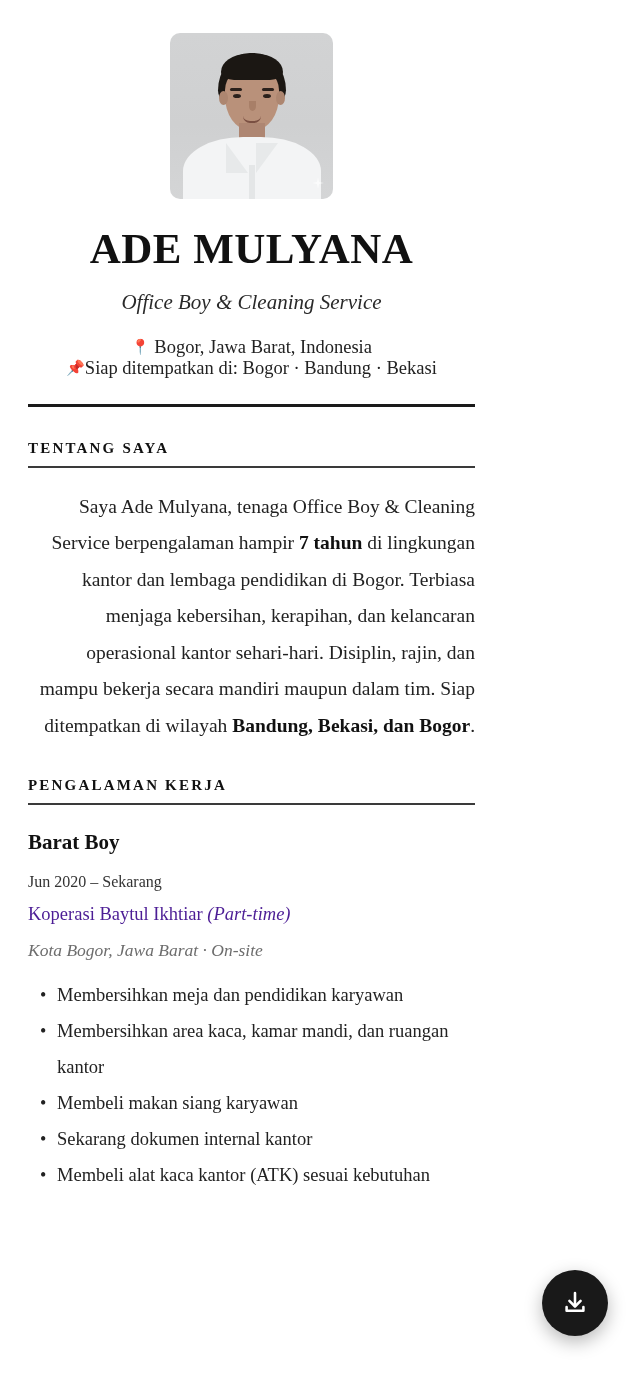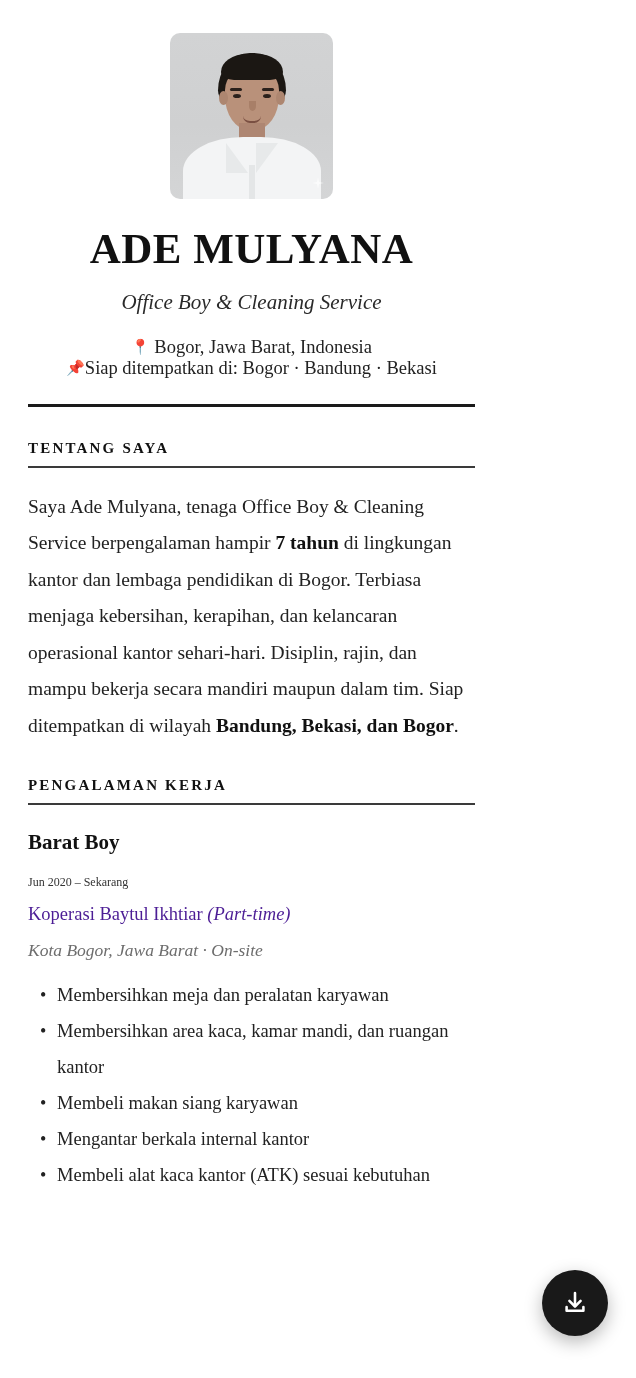--- a/index.html
+++ b/index.html
@@ -234,34 +234,34 @@
     margin-top: 9px;
     height: 1.6px;
     background: #3a3a3a;
   }
 
   .about {
     margin-top: 21px;
     font-size: 19.5px;
     line-height: 36.5px;
     color: #222222;
-    text-align: left;
+    text-align: right;
   }
   .about b { font-weight: 700; color: #111111; }
 
   .job { margin-top: 25px; }
   .job-title {
     font-size: 21px;
     font-weight: 700;
     color: #111111;
     line-height: 1.2;
   }
   .job-dates {
     margin-top: 14px;
-    font-size: 12px;
+    font-size: 16px;
     line-height: 26px;
     color: #333333;
   }
   .job-company {
     margin-top: 6px;
     font-size: 18.5px;
     line-height: 26px;
     color: #4c1d95;
   }
   .job-company i { font-style: italic; }
@@ -364,24 +364,24 @@
   <div class="section">
     <div class="section-title">PENGALAMAN KERJA</div>
     <div class="section-rule"></div>
 
     <div class="job">
       <div class="job-title">Barat Boy</div>
       <div class="job-dates">Jun 2020 – Sekarang</div>
       <div class="job-company"><span>Koperasi Baytul Ikhtiar </span><i>(Part-time)</i></div>
       <div class="job-meta">Kota Bogor, Jawa Barat · On-site</div>
       <ul class="bullets">
-        <li>Membersihkan meja dan peralatan karyawan</li>
+        <li>Membersihkan meja dan pendidikan karyawan</li>
         <li>Membersihkan area kaca, kamar mandi, dan ruangan kantor</li>
         <li>Membeli makan siang karyawan</li>
-        <li>Mengantar berkala internal kantor</li>
+        <li>Sekarang dokumen internal kantor</li>
         <li>Membeli alat kaca kantor (ATK) sesuai kebutuhan</li>
       </ul>
     </div>
   </div>
 
   <button class="fab">
     <svg width="28" height="28" viewBox="0 0 24 24" fill="none">
       <path d="M12 3.5 V14.5" stroke="#ffffff" stroke-width="2.2" stroke-linecap="round"></path>
       <path d="M7.2 10.2 L12 15 L16.8 10.2" stroke="#ffffff" stroke-width="2.2" stroke-linecap="round" stroke-linejoin="round"></path>
       <path d="M4.8 15.4 V18.6 H19.2 V15.4" stroke="#ffffff" stroke-width="2.2" stroke-linecap="round" stroke-linejoin="round"></path>

